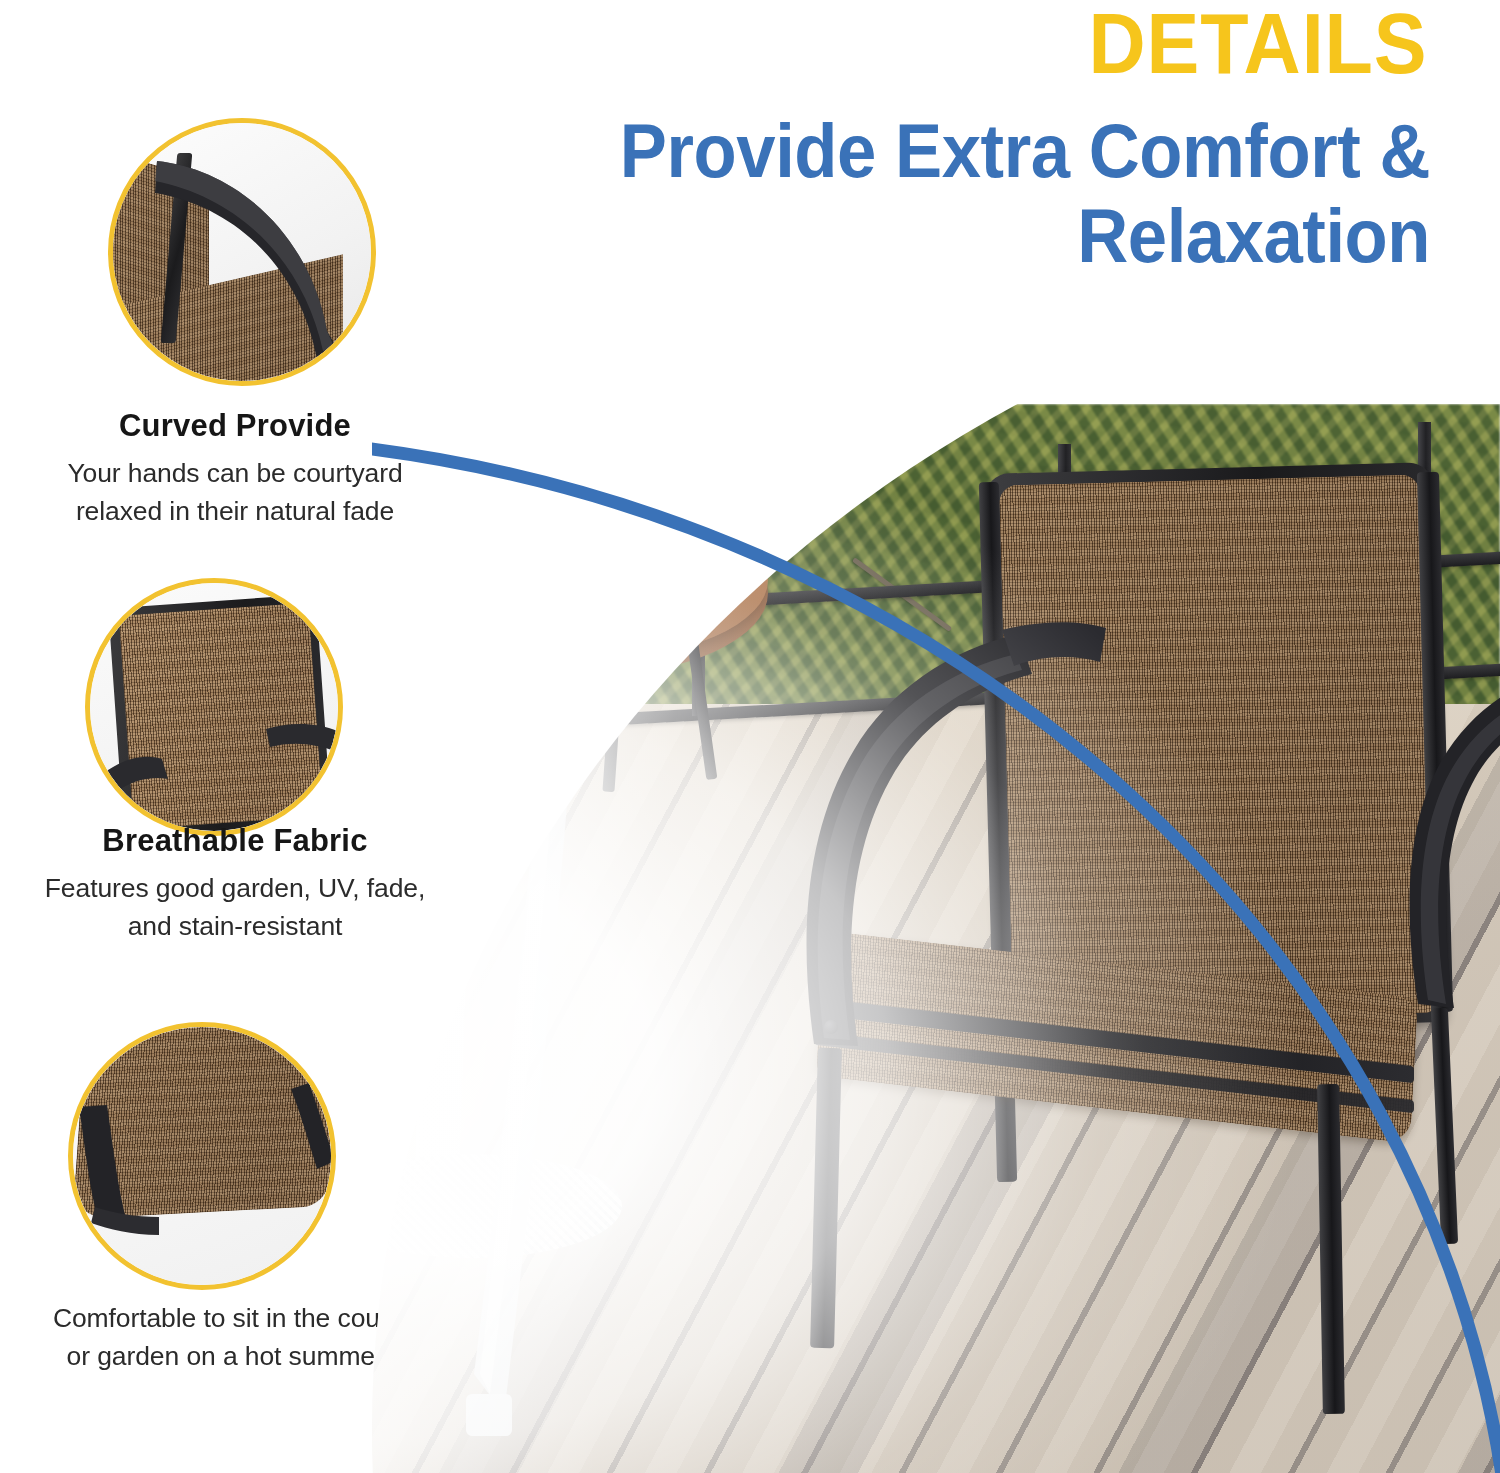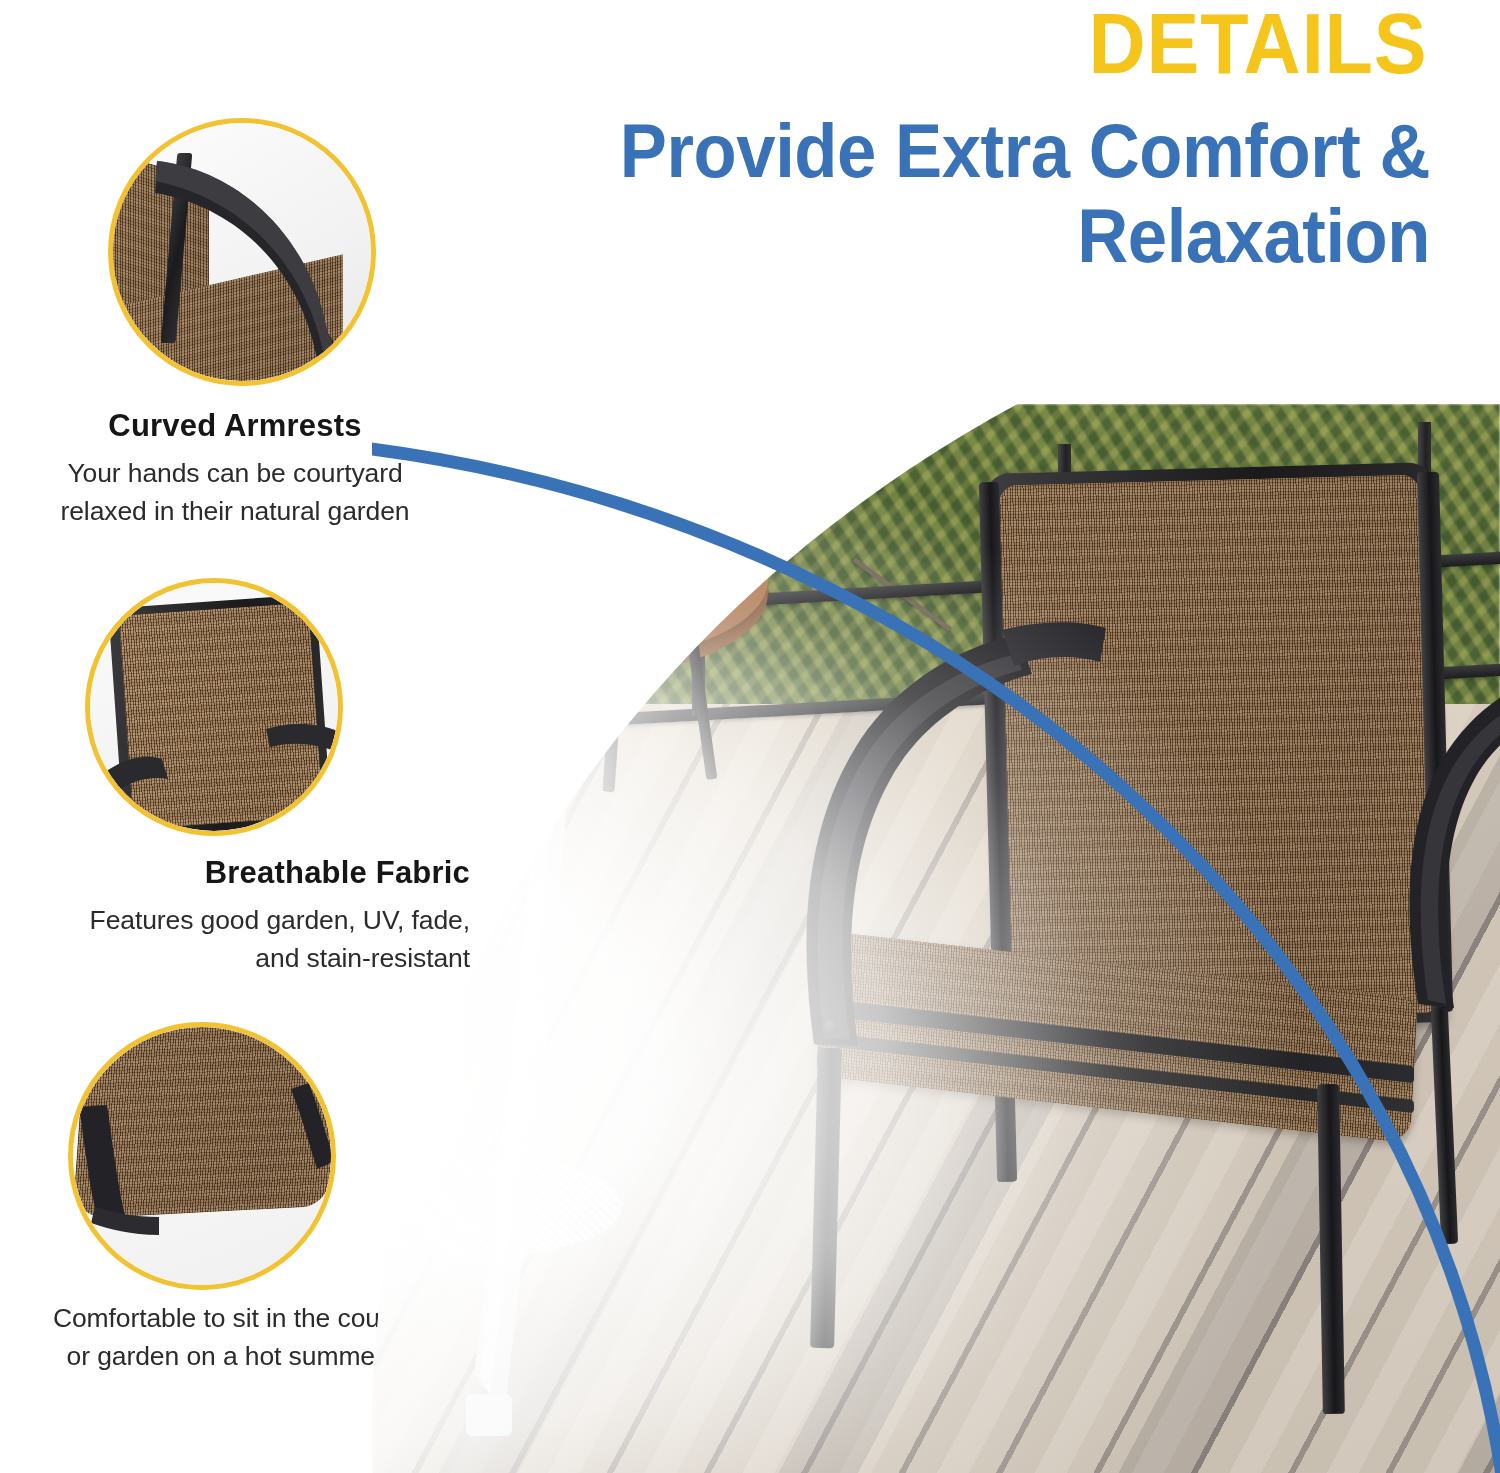--- a/index.html
+++ b/index.html
@@ -198,41 +198,41 @@
       <div class="frame" style="left:56px;top:30px;width:15px;height:190px;transform:skewX(-5deg);border-radius:3px;"></div>
 
       <svg width="268" height="268" style="position:absolute;left:0;top:0;">
         <path d="M 44 38 C 120 46, 196 108, 214 208 L 236 246 L 206 248 C 192 150, 126 84, 42 70 Z" fill="#26262a"></path>
         <path d="M 44 38 C 120 46, 196 108, 214 208 L 222 226 L 210 228 C 190 136, 124 74, 42 58 Z" fill="#45454a" opacity=".75"></path>
       </svg>
     </div>
   </div>
 
   <div class="feat" style="top:408px;">
-    <div class="feat-title">Curved Armrests</div>
+    <div class="feat-title">Curved Provide</div>
     <div class="feat-desc">
       <div>Your hands can be courtyard</div>
-      <div>relaxed in their natural garden</div>
+      <div>relaxed in their natural fade</div>
     </div>
   </div>
 
   <div class="circ" style="left:85px; top:578px; width:258px; height:258px;">
     <div class="circ-inner">
       <div style="position:absolute;inset:0;background:linear-gradient(160deg,#fbfbfb,#efefef);"></div>
       <div class="frame" style="left:26px;top:18px;width:208px;height:230px;border-radius:16px;transform:rotate(-4deg);"></div>
       <div class="weave light" style="left:36px;top:26px;width:190px;height:214px;border-radius:12px;transform:rotate(-4deg);"></div>
 
       <svg width="258" height="258" style="position:absolute;left:0;top:0;">
         <path d="M 6 196 C 30 176, 52 170, 72 176 L 78 196 C 56 192, 34 200, 14 218 Z" fill="#2a2a2e"></path>
         <path d="M 176 146 C 204 138, 230 140, 252 150 L 250 170 C 226 160, 202 158, 180 164 Z" fill="#2a2a2e"></path>
       </svg>
     </div>
   </div>
 
-  <div class="feat" style="top:855px;text-align:right;">
+  <div class="feat" style="top:823px;">
     <div class="feat-title">Breathable Fabric</div>
     <div class="feat-desc">
       <div>Features good garden, UV, fade,</div>
       <div>and stain-resistant</div>
     </div>
   </div>
 
   <div class="circ" style="left:68px; top:1022px; width:268px; height:268px;">
     <div class="circ-inner">
       <div style="position:absolute;inset:0;background:linear-gradient(160deg,#fcfcfc,#f0f0f0);"></div>

